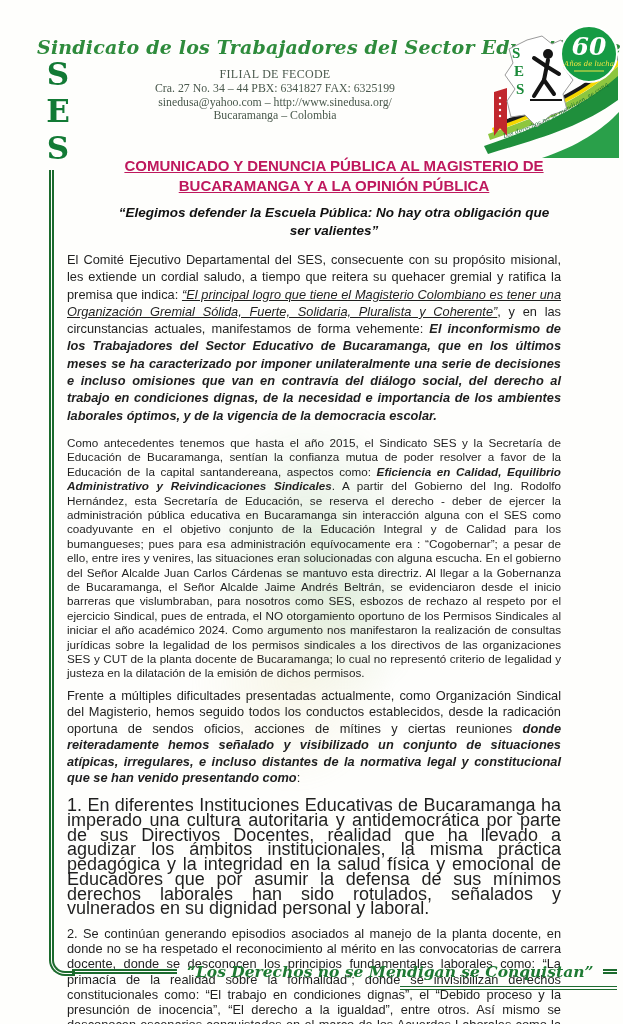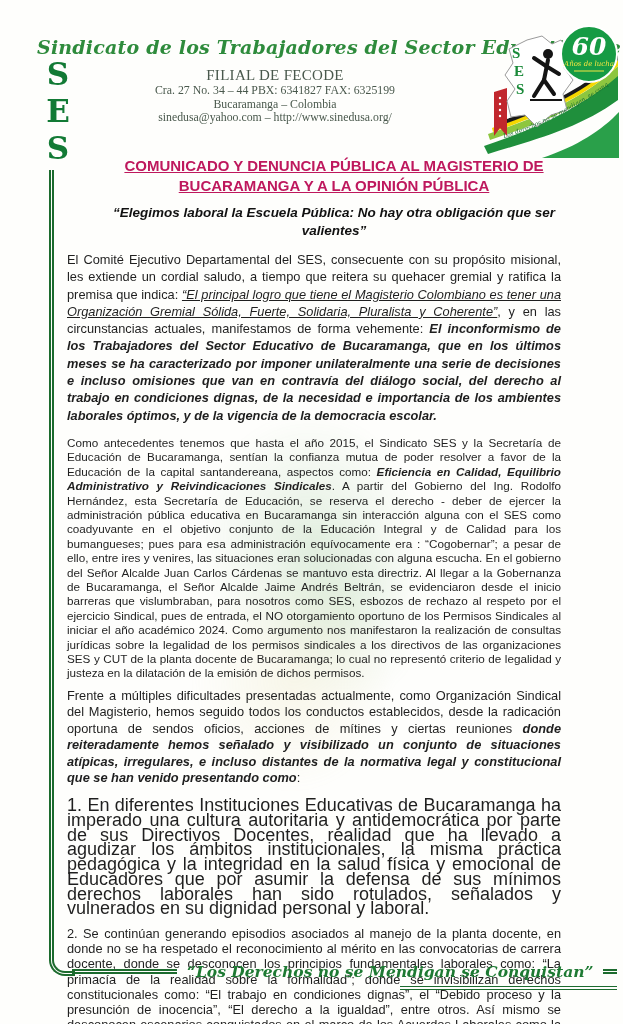--- a/index.html
+++ b/index.html
@@ -28,21 +28,21 @@
   }
   .acronym { position:absolute; left:38px; top:56px; width:40px; text-align:center; }
   .acronym span {
     display:block; font-family:"DejaVu Serif", serif; font-weight:700;
     font-size:31px; line-height:37px; color:#127a35;
   }
   .head-center {
     position:absolute; left:95px; top:67px; width:360px; text-align:center;
     font-family:"Liberation Serif", serif; color:#49584c;
   }
-  .head-center .filial { font-size:15px; letter-spacing:.3px; }
+  .head-center .filial { font-size:12px; letter-spacing:.3px; }
   .head-center .hline { font-size:11.8px; line-height:13.6px; }
   .logo { position:absolute; left:482px; top:24px; }
 
   
   .vline {
     position:absolute; left:49px; top:170px; width:6px; height:782px;
     border-left:5px double #1c6b2e;
   }
   .vcorner {
     position:absolute; left:49px; top:948px; width:26px; height:28px;
@@ -96,22 +96,22 @@
 
   <div class="acronym">
     <span>S</span>
     <span>E</span>
     <span>S</span>
   </div>
 
   <div class="head-center">
     <div class="filial">FILIAL DE FECODE</div>
     <div class="hline">Cra. 27 No. 34 – 44 PBX: 6341827 FAX: 6325199</div>
+    <div class="hline">sinedusa@yahoo.com – http://www.sinedusa.org/</div>
     <div class="hline">Bucaramanga – Colombia</div>
-    <div class="hline">sinedusa@yahoo.com – http://www.sinedusa.org/</div>
   </div>
 
   <svg class="logo" width="138" height="134" viewBox="0 0 138 134">
     <defs>
       <path id="ribbonPath" d="M22,114 Q70,100 126,62" fill="none"></path>
     </defs>
 
     <path d="M2,122 C 48,106 96,88 136,50 L136,76 C 98,104 52,116 6,130 Z" fill="#1f8f3c"></path>
     <path d="M6,110 C 52,94 98,78 136,42 L136,52 C 98,86 54,100 8,116 Z" fill="#8dc63f"></path>
     <path d="M10,104 C 55,88 100,72 136,36 L136,42 C 100,76 56,92 11,108 Z" fill="#f5d800"></path>
@@ -148,21 +148,21 @@
     <text font-family="DejaVu Serif, serif" font-style="italic" font-size="6" fill="#166b30">
       <textPath href="#ribbonPath">Los derechos no se mendigan, se conquistan</textPath>
     </text>
   </svg>
 
   <div class="vline"></div>
   <div class="vcorner"></div>
 
   <main>
     <h1>COMUNICADO Y DENUNCIA PÚBLICA AL MAGISTERIO DE BUCARAMANGA Y A LA OPINIÓN PÚBLICA</h1>
-    <h2>“Elegimos laboral la Escuela Pública: No hay otra obligación que ser valientes”</h2>
+    <h2>“Elegimos defender la Escuela Pública: No hay otra obligación que ser valientes”</h2>
     <p class="para p1"><span class="run-r">El Comité Ejecutivo Departamental del SES, consecuente con su propósito misional, les extiende un cordial saludo, a tiempo que reitera su quehacer gremial y ratifica la premisa que indica: </span><span class="run-iu">“El principal logro que tiene el Magisterio Colombiano es tener una Organización Gremial Sólida, Fuerte, Solidaria, Pluralista y Coherente”</span><span class="run-r">, y en las circunstancias actuales, manifestamos de forma vehemente: </span><span class="run-bi">El inconformismo de los Trabajadores del Sector Educativo de Bucaramanga, que en los últimos meses se ha caracterizado por imponer unilateralmente una serie de decisiones e incluso omisiones que van en contravía del diálogo social, del derecho al trabajo en condiciones dignas, de la necesidad e importancia de los ambientes laborales óptimos, y de la vigencia de la democracia escolar.</span></p>
     <p class="para p2"><span class="run-r">Como antecedentes tenemos que hasta el año 2015, el Sindicato SES y la Secretaría de Educación de Bucaramanga, sentían la confianza mutua de poder resolver a favor de la Educación de la capital santandereana, aspectos como: </span><span class="run-bi">Eficiencia en Calidad, Equilibrio Administrativo y Reivindicaciones Sindicales</span><span class="run-r">. A partir del Gobierno del Ing. Rodolfo Hernández, esta Secretaría de Educación, se reserva el derecho - deber de ejercer la administración pública educativa en Bucaramanga sin interacción alguna con el SES como coadyuvante en el objetivo conjunto de la Educación Integral y de Calidad para los bumangueses; pues para esa administración equívocamente era : “Cogobernar”; a pesar de ello, entre ires y venires, las situaciones eran solucionadas con alguna escucha. En el gobierno del Señor Alcalde Juan Carlos Cárdenas se mantuvo esta directriz. Al llegar a la Gobernanza de Bucaramanga, el Señor Alcalde Jaime Andrés Beltrán, se evidenciaron desde el inicio barreras que vislumbraban, para nosotros como SES, esbozos de rechazo al respeto por el ejercicio Sindical, pues de entrada, el NO otorgamiento oportuno de los Permisos Sindicales al iniciar el año académico 2024. Como argumento nos manifestaron la realización de consultas jurídicas sobre la legalidad de los permisos sindicales a los directivos de las organizaciones SES y CUT de la planta docente de Bucaramanga; lo cual no representó criterio de legalidad y justeza en la dilatación de la emisión de dichos permisos.</span></p>
     <p class="para p3"><span class="run-r">Frente a múltiples dificultades presentadas actualmente, como Organización Sindical del Magisterio, hemos seguido todos los conductos establecidos, desde la radicación oportuna de sendos oficios, acciones de mítines y ciertas reuniones </span><span class="run-bi">donde reiteradamente hemos señalado y visibilizado un conjunto de situaciones atípicas, irregulares, e incluso distantes de la normativa legal y constitucional que se han venido presentando como</span><span class="run-r">:</span></p>
     <p class="para p4"><span class="run-r">1. En diferentes Instituciones Educativas de Bucaramanga ha imperado una cultura autoritaria y antidemocrática por parte de sus Directivos Docentes, realidad que ha llevado a agudizar los ámbitos institucionales, la misma práctica pedagógica y la integridad en la salud física y emocional de Educadores que por asumir la defensa de sus mínimos derechos laborales han sido rotulados, señalados y vulnerados en su dignidad personal y laboral.</span></p>
     <p class="para p5"><span class="run-r">2. Se continúan generando episodios asociados al manejo de la planta docente, en donde no se ha respetado el reconocimiento al mérito en las convocatorias de carrera docente, donde se desconocen los principios fundamentales laborales como: “La primacía de la realidad sobre la formalidad”; donde se invisibilizan derechos constitucionales como: “El trabajo en condiciones dignas”, el “Debido proceso y la presunción de inocencia”, “El derecho a la igualdad”, entre otros. Así mismo se desconocen escenarios conquistados en el marco de los Acuerdos Laborales como la implementación de criterios objetivos para la entrega o liberación de los docentes excedentes, y con ello, el no acatamiento de actos administrativos superiores</span></p>
   </main>
 
   <div class="footer">
     <div class="fline left"></div>
     <span class="motto">“Los Derechos no se Mendigan se Conquistan”</span>

